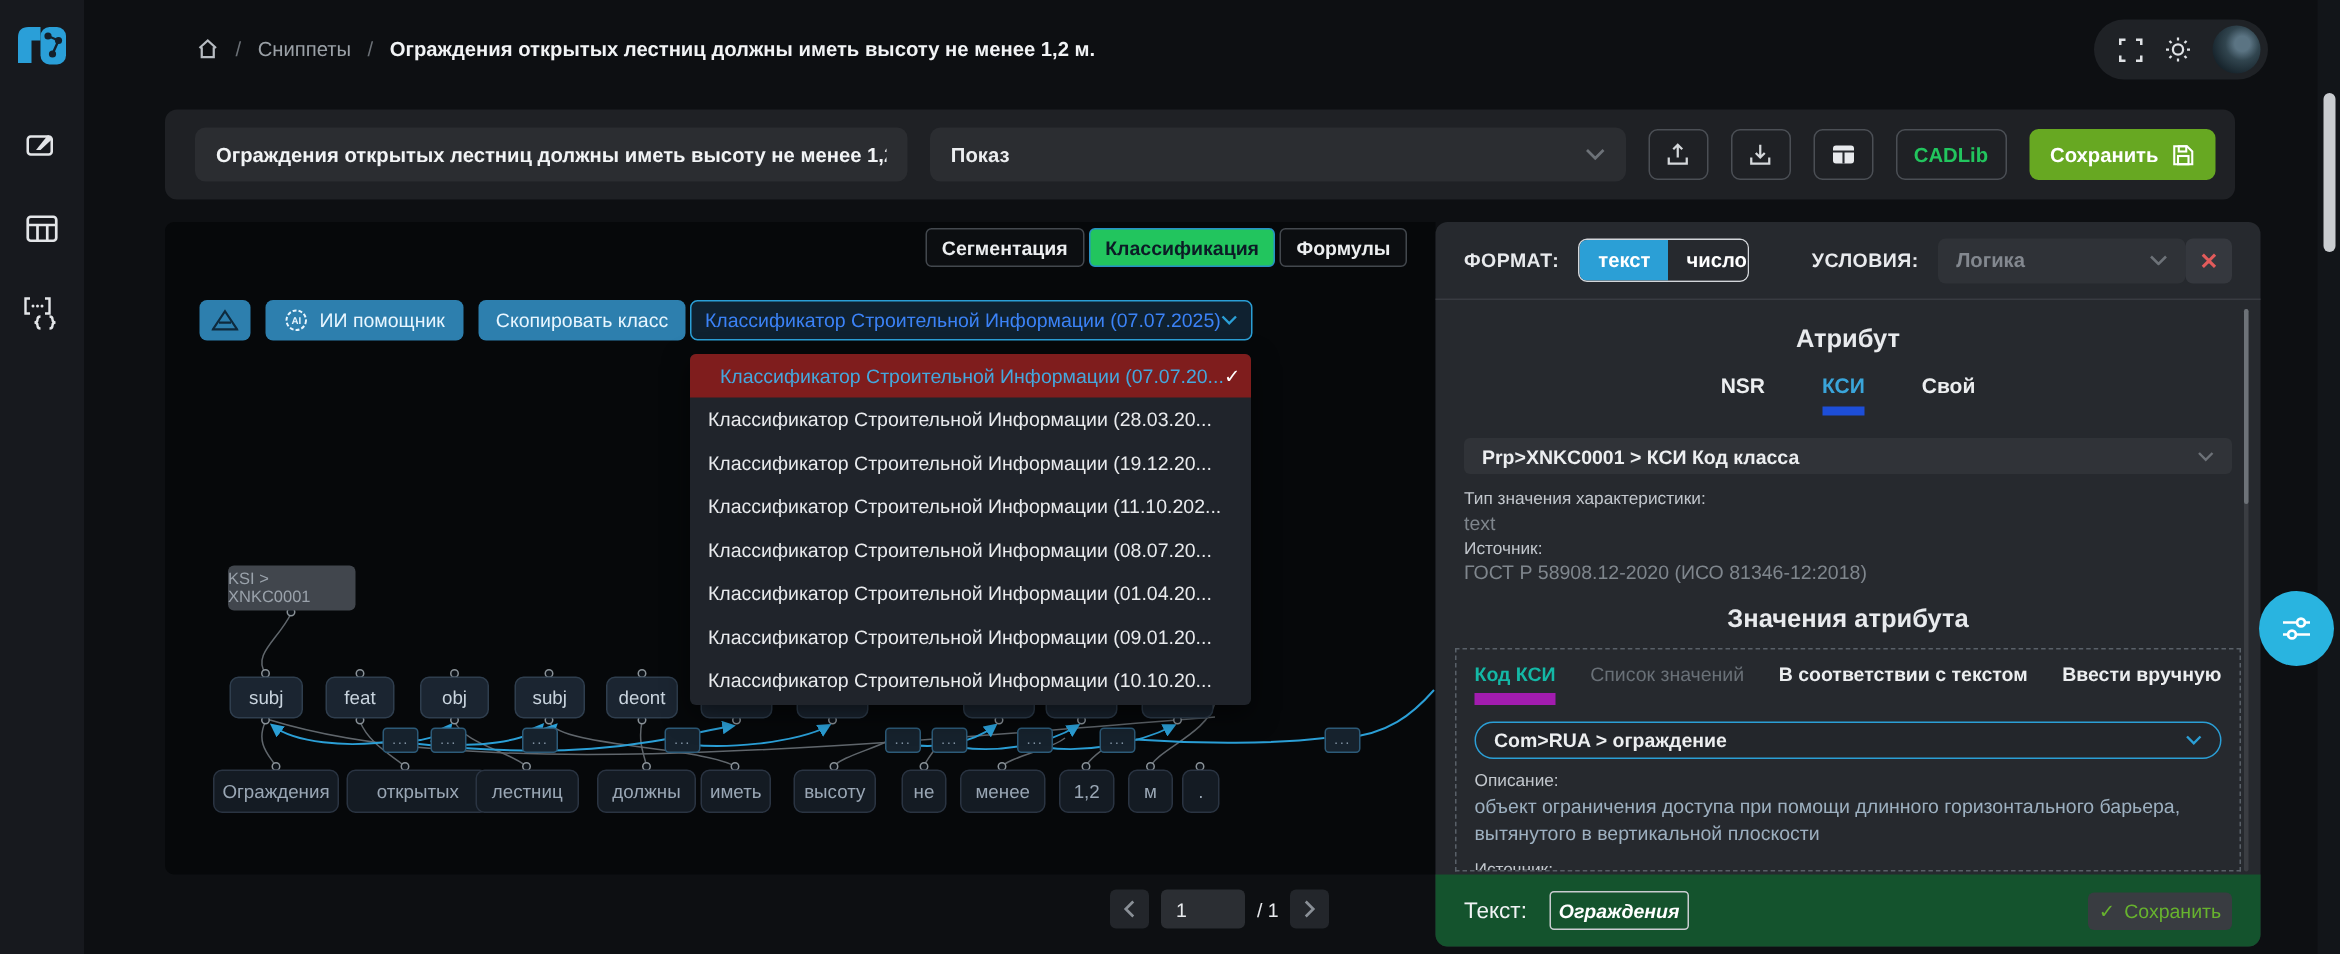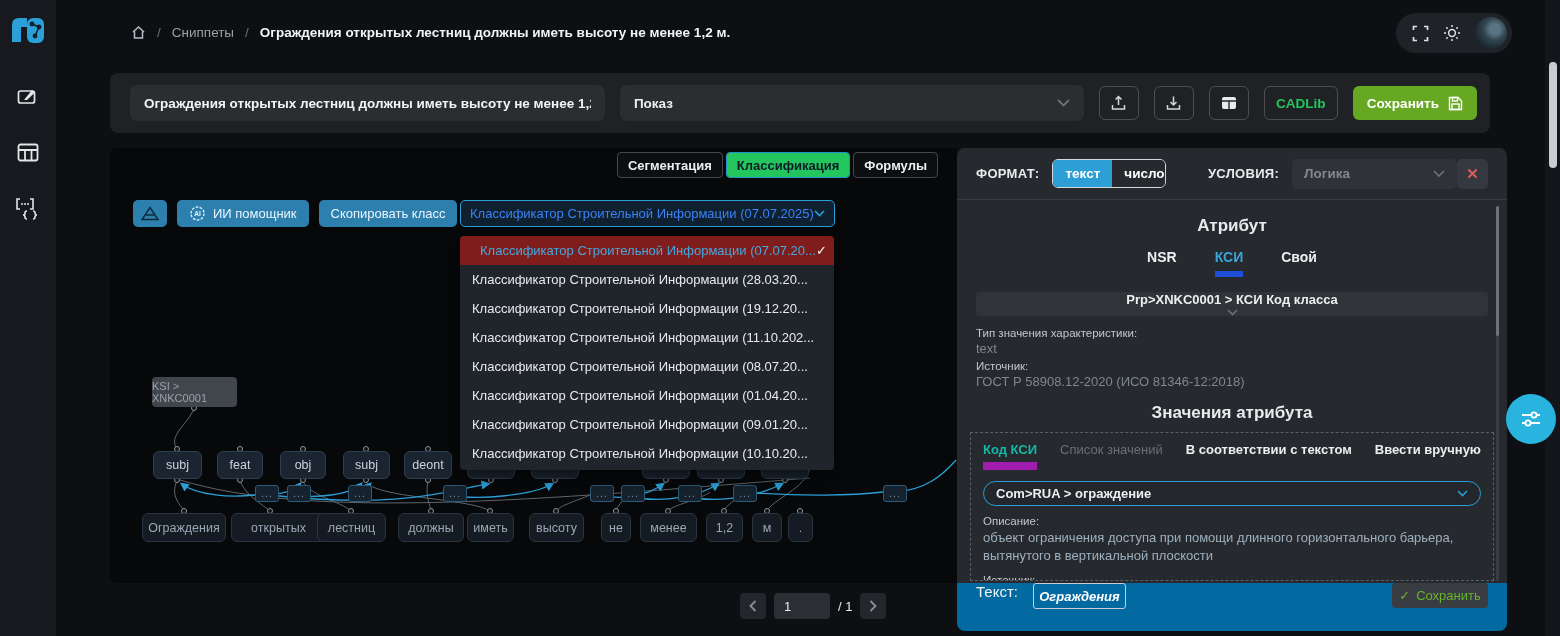--- a/index.html
+++ b/index.html
@@ -82,35 +82,35 @@
   .fmt-opt.active { background:#2b9fd6; }
   .cond-select { margin-left:13px; width:180px; height:30px; background:#2f3237; border-radius:5px; display:flex;
     align-items:center; justify-content:space-between; padding:0 12px; color:#83888f; font-size:13.5px; font-weight:600; }
   .close-btn { margin-left:auto; width:34px; height:30px; background:#35383e; border:none; border-radius:5px;
     color:#e25b5b; font-size:15px; font-weight:700; display:flex; align-items:center; justify-content:center; }
   .sec-title { text-align:center; font-size:17px; font-weight:700; margin-top:16px; }
   .attr-tabs { display:flex; justify-content:center; gap:38px; margin-top:13px; font-size:14px; font-weight:700; }
   .attr-tab { padding-bottom:6px; color:#eceef0; }
   .attr-tab.active { color:#3aa5da; border-bottom:6px solid #1d4ed8; }
   .attr-select { margin:15px 19px 0; height:24px; background:#303338; border-radius:4px; display:flex; align-items:center;
-    justify-content:space-between; padding:0 12px; font-weight:700; font-size:13px; color:#eceef0;flex-direction:column; }
+    justify-content:space-between; padding:0 12px; font-weight:700; font-size:13px; color:#eceef0; }
   .meta { margin:11px 19px 0; }
   .meta-label { font-size:11.5px; color:#c2c7cd; margin-top:2px; }
   .meta-value { font-size:13px; color:#7f868d; margin:2px 0 4px; }
   .dash-box { margin:9px 13px 0; border:1px dashed #596068; padding:9px 12px 0; height:149px; overflow:hidden; }
   .val-tabs { display:flex; justify-content:space-between; align-items:flex-start; font-size:13px; }
   .val-tab { font-weight:700; color:#eceef0; padding-bottom:5px; }
   .val-tab.active { color:#14b8a6; border-bottom:8px solid #a21caf; }
   .val-tab.disabled { color:#697077; font-weight:400; }
   .val-select { margin-top:11px; height:25px; border:1px solid #2b9fd6; border-radius:13px; background:#23262b;
     display:flex; align-items:center; justify-content:space-between; padding:0 12px; font-weight:700; font-size:13px; color:#eceef0; }
   .desc-label { margin-top:9px; font-size:11.5px; color:#c2c7cd; }
   .desc-text { font-size:13px; color:#9db0c0; line-height:1.38; margin-top:2px; }
-  .panel-foot { position:absolute; left:0; right:0; bottom:0; height:48px; background:#0369a1; border-radius:0 0 8px 8px;
-    display:flex; align-items:flex-start; padding:0 19px; z-index:3; }
+  .panel-foot { position:absolute; left:0; right:0; bottom:0; height:48px; background:#14532d; border-radius:0 0 8px 8px;
+    display:flex; align-items:center; padding:0 19px; z-index:3; }
   .text-label { font-size:15px; color:#f1f3f5; }
   .text-input { margin-left:15px; width:93px; height:26px; background:transparent; border:1px solid #c9ccd0; border-radius:3px;
     color:#fff; font-family:inherit; font-style:italic; font-weight:700; font-size:13px; text-align:center; }
   .save-bottom { margin-left:auto; height:25px; width:96px; background:#393c41; border:none; border-radius:4px;
     color:#67b32e; font-size:13px; display:flex; align-items:center; justify-content:center; gap:6px; }
   .panel-scroll { position:absolute; right:8px; top:58px; width:3px; height:375px; background:#3a3d42; border-radius:2px; }
   .panel-thumb { position:absolute; left:0; top:0; width:3px; height:130px; background:#6d7278; border-radius:2px; }
   
   .page-scroll { position:absolute; right:0; top:0; width:15px; height:636px; background:#121519; z-index:25; }
   .page-thumb { position:absolute; right:3px; top:62px; width:8px; height:106px; background:#c9ccd0; border-radius:4px; }

